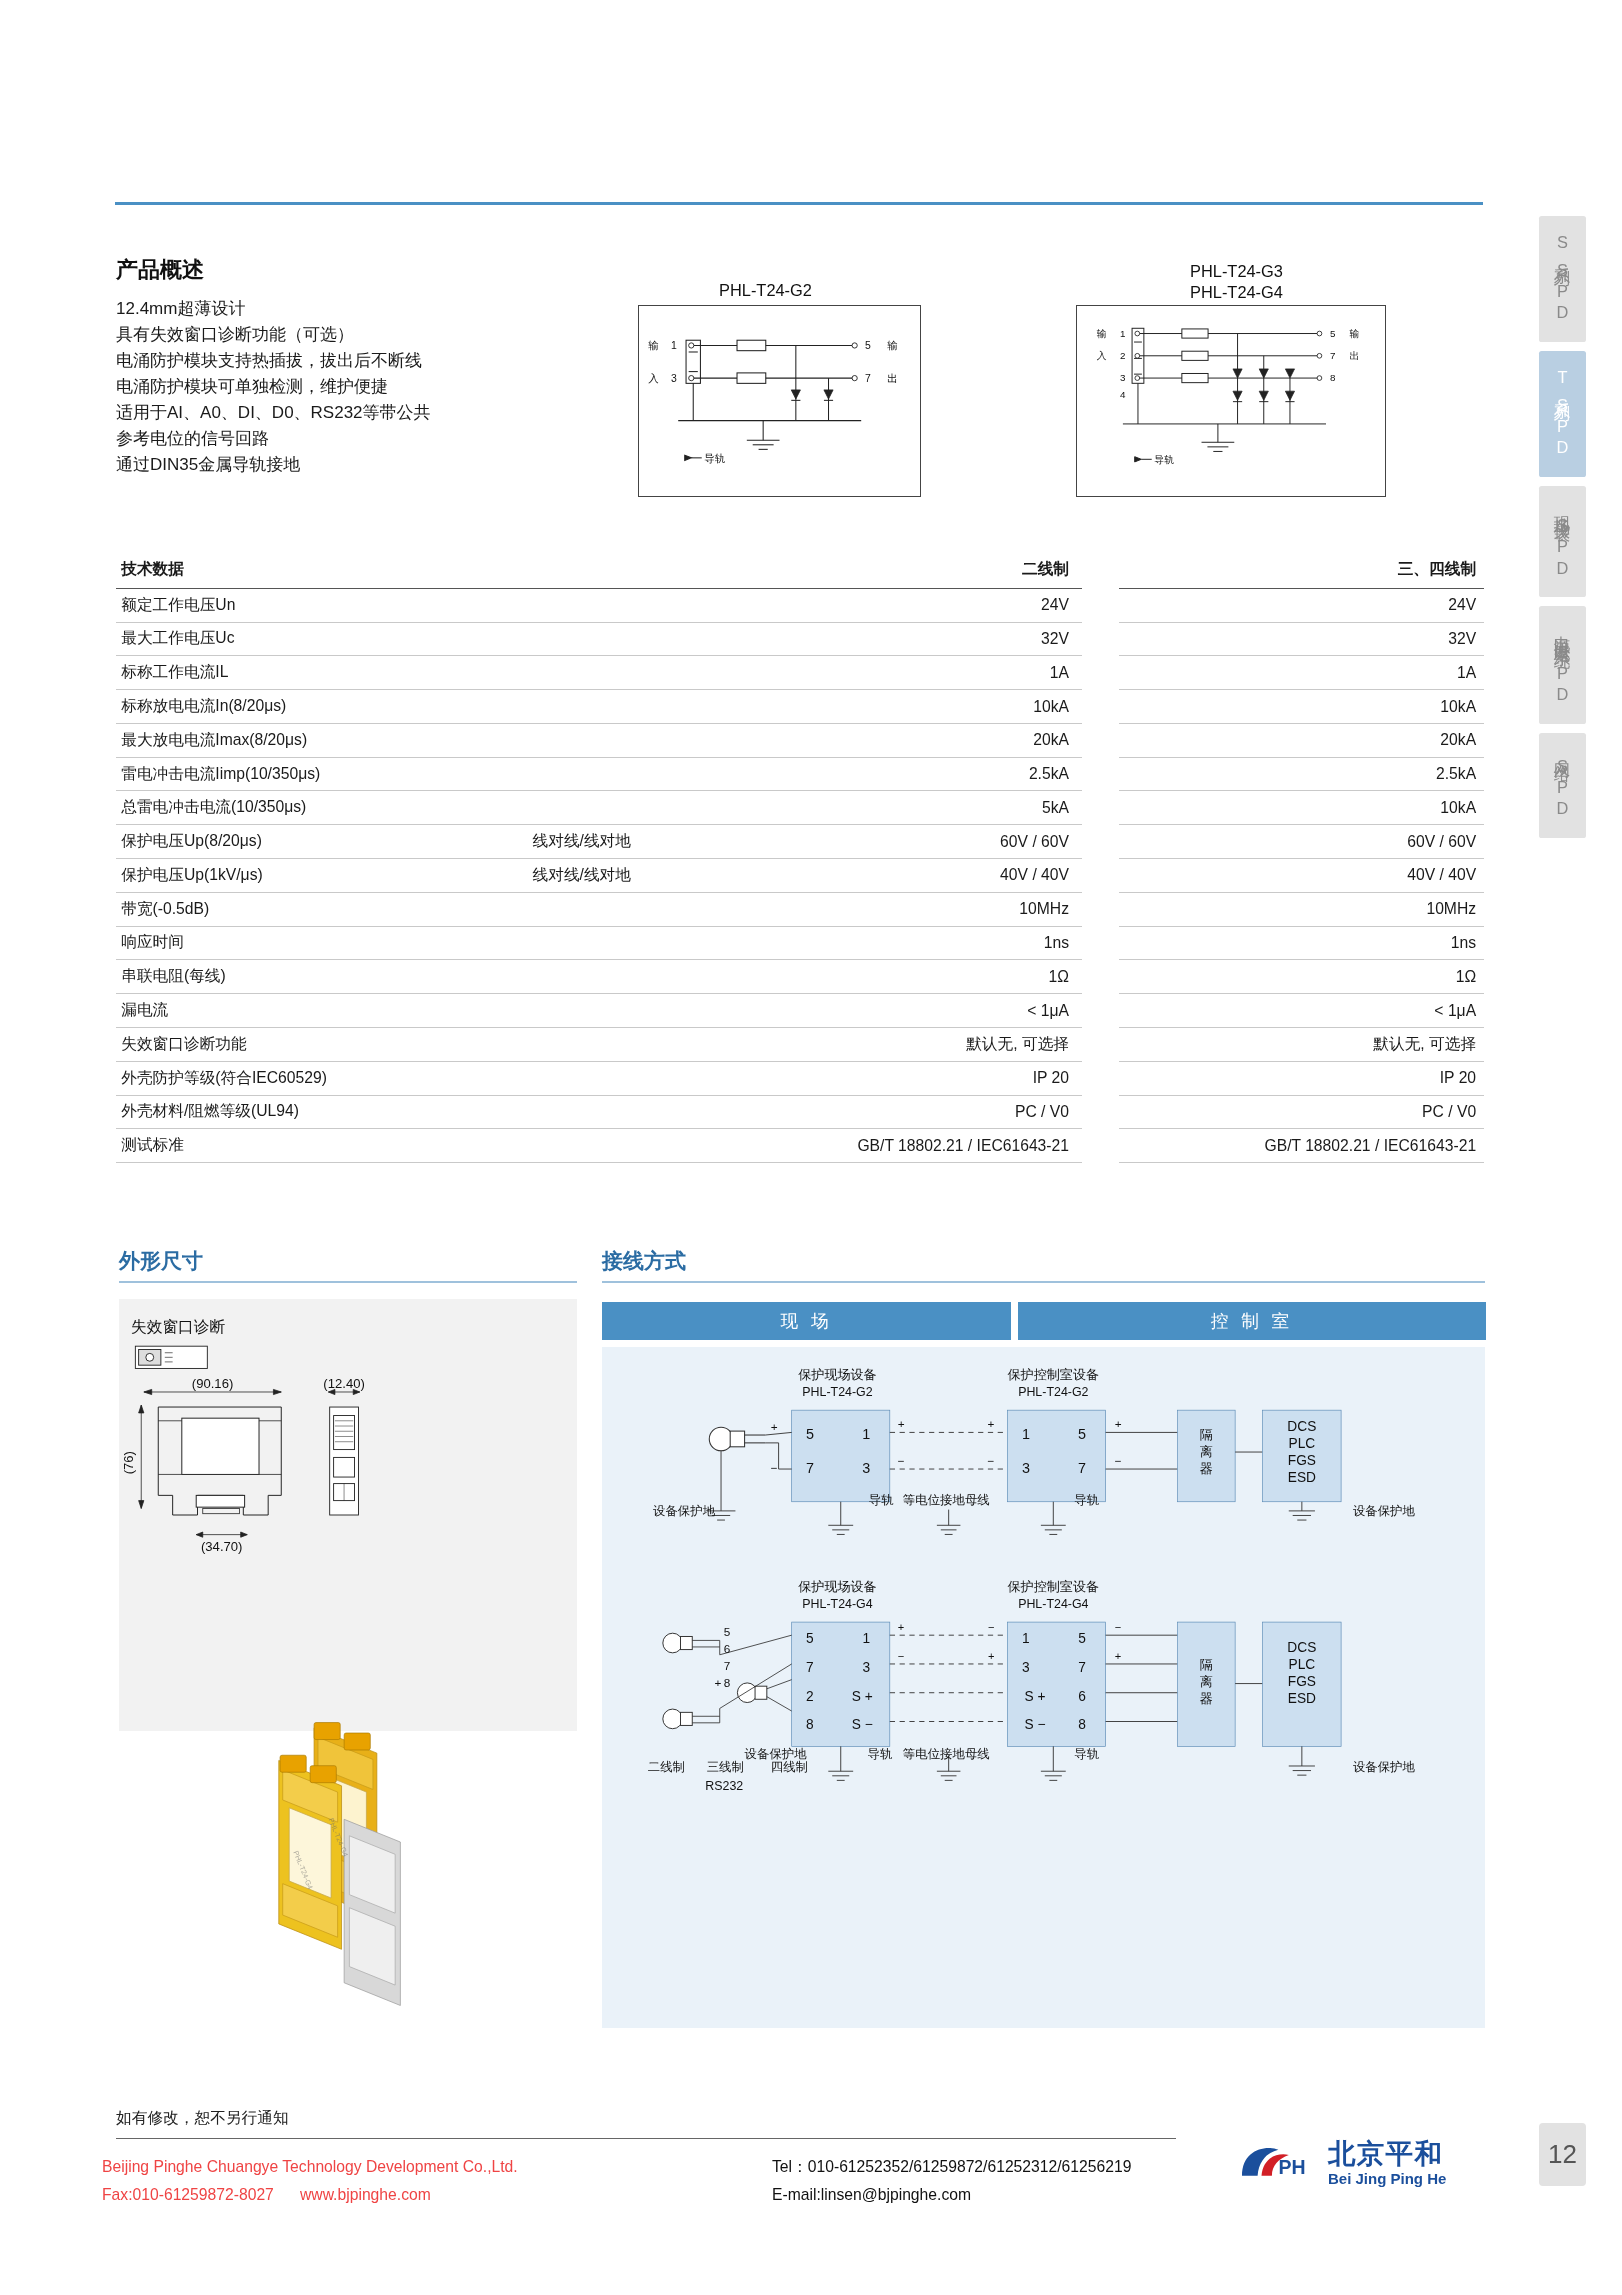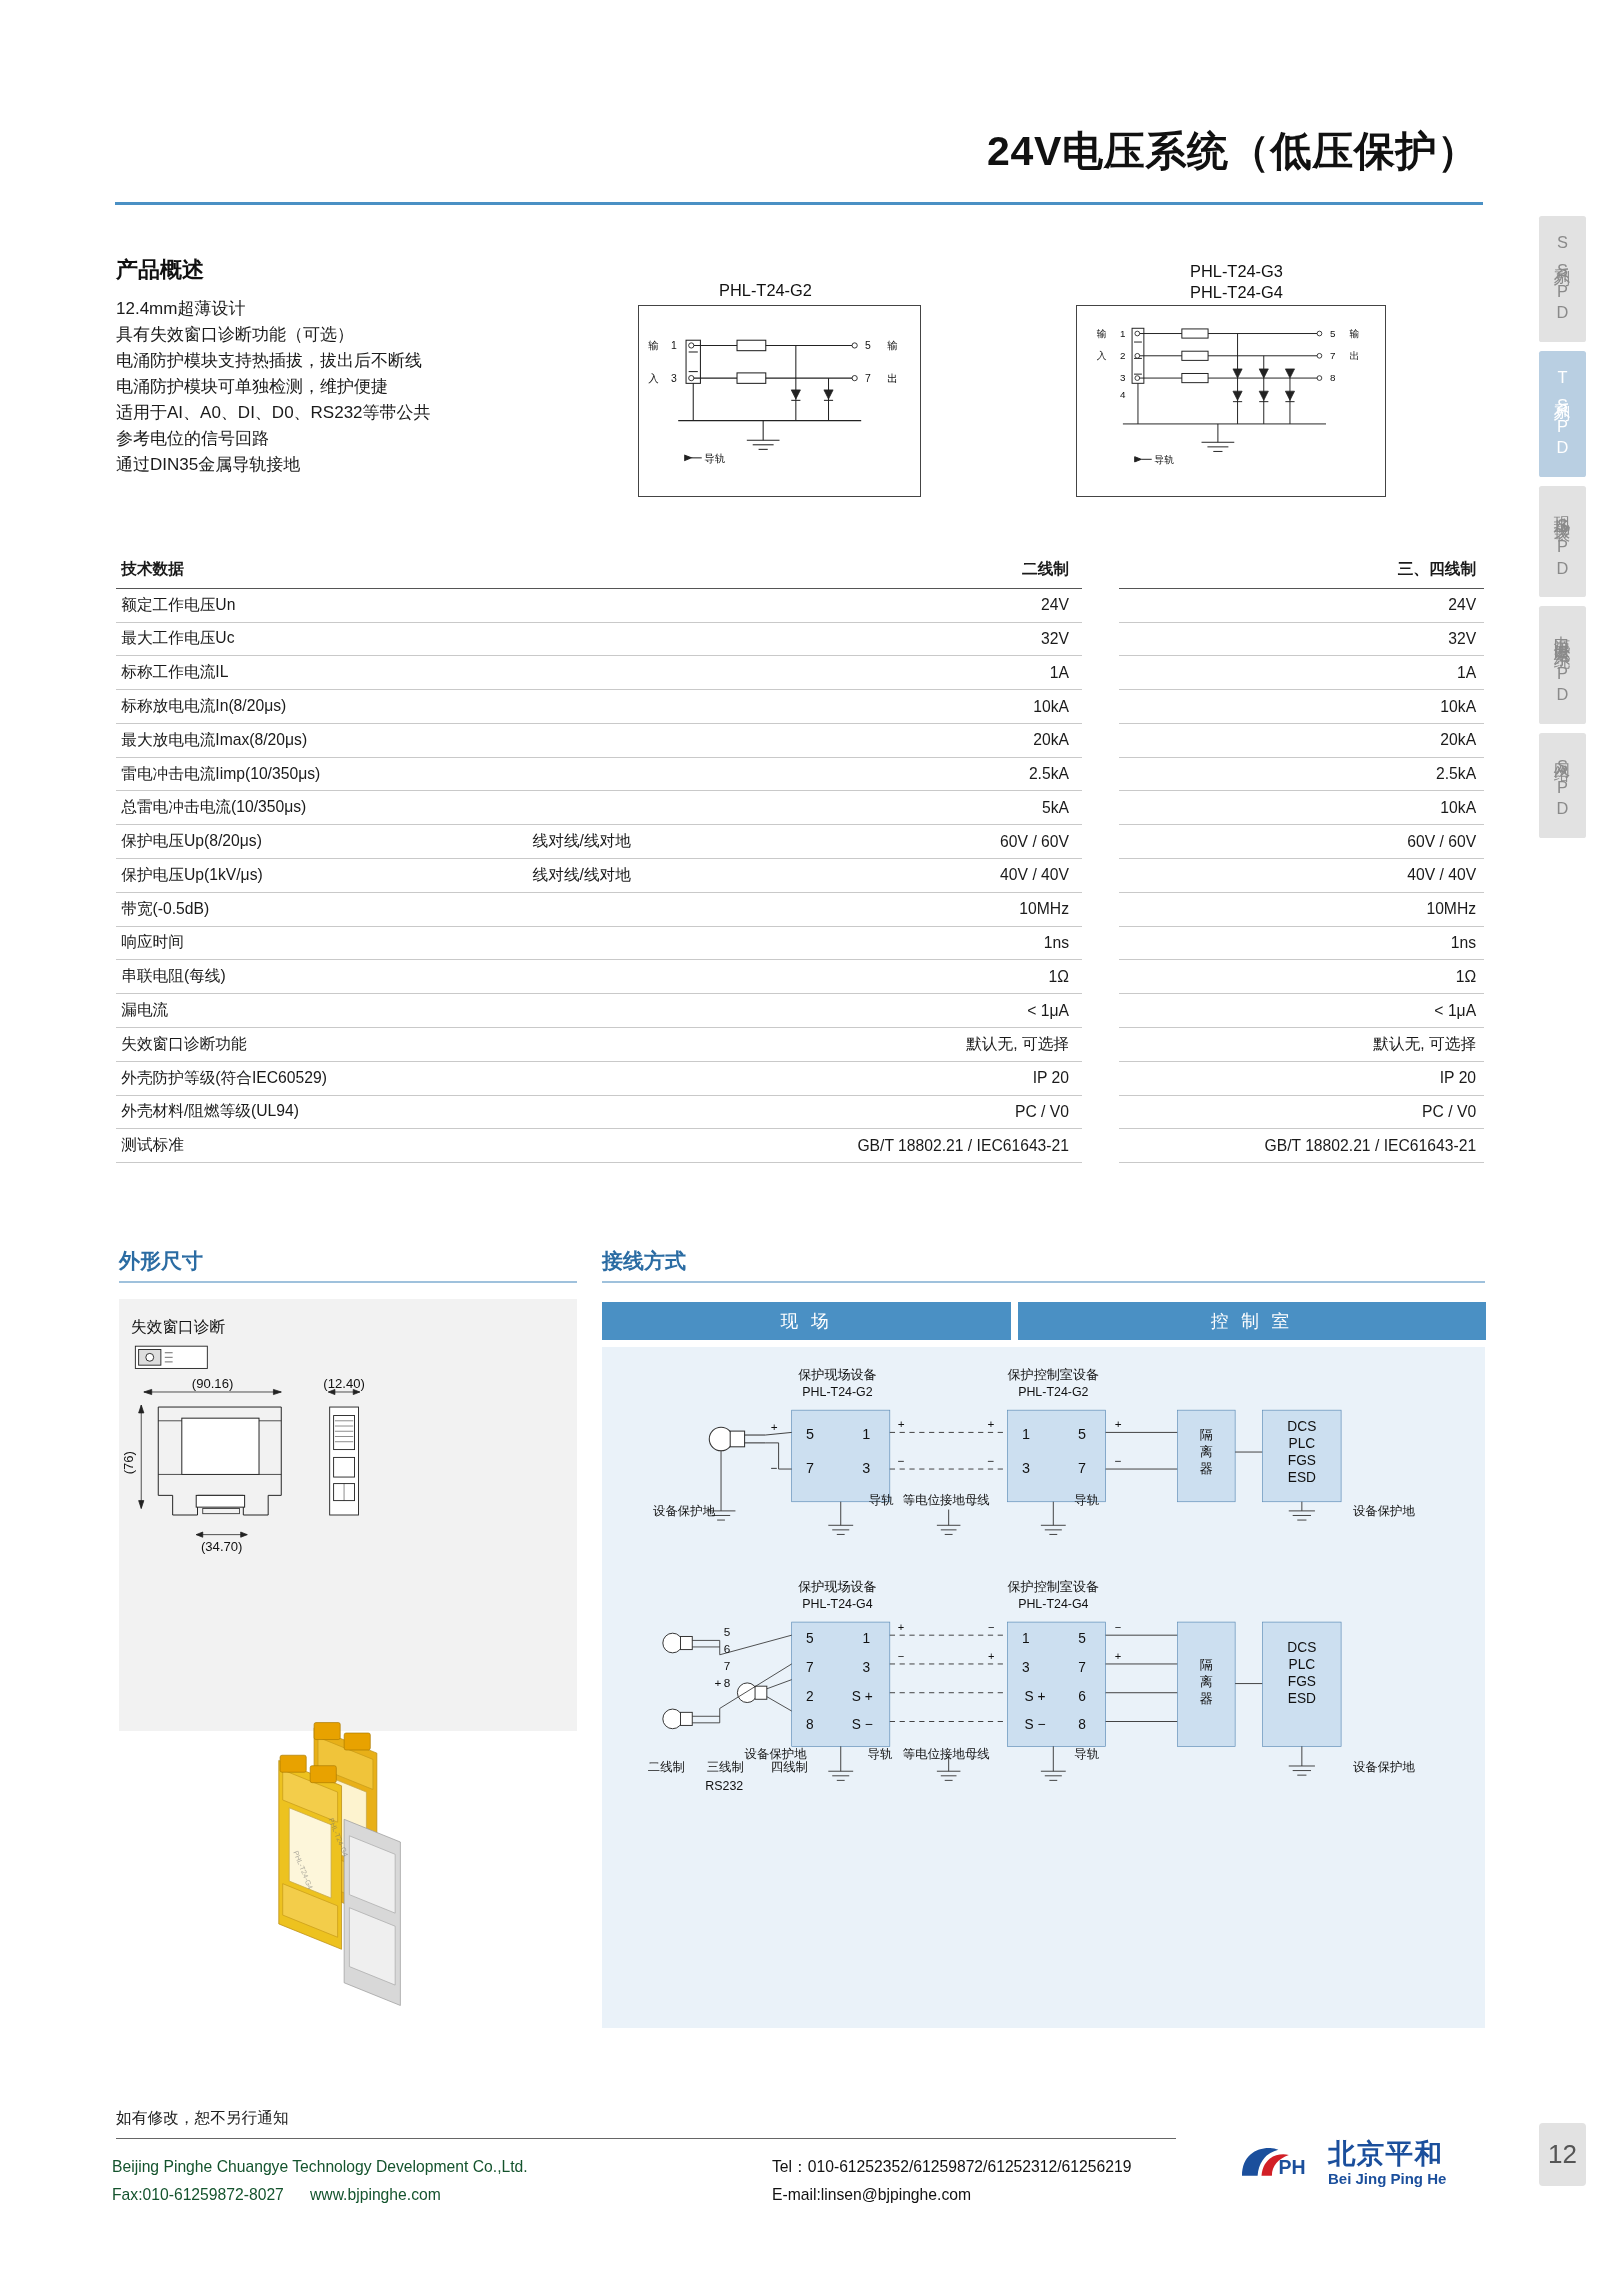--- a/index.html
+++ b/index.html
@@ -137,34 +137,33 @@
   #wire-hdr-field { left:602px; width:409px; }
   #wire-hdr-ctrl { left:1018px; width:468px; }
   #wire-body { position:absolute; left:602px; top:1347px; width:883px; height:681px; background:#eaf2f9; }
   #wire-svg { position:absolute; left:602px; top:1347px; }
 
   
   #footer-note {
     position:absolute; left:116px; top:2108px; font-size:15.7px; color:#222;
   }
   #footer-rule { position:absolute; left:116px; top:2138px; width:1060px; height:1.3px; background:#666; }
-  #footer-left { position:absolute; left:112px; top:2153px; font-size:15.7px; line-height:27.5px; color:#14532d; }
+  #footer-left { position:absolute; left:102px; top:2153px; font-size:15.7px; line-height:27.5px; color:#ef4444; }
   #footer-mid { position:absolute; left:772px; top:2153px; font-size:15.7px; line-height:27.5px; color:#111; }
   #logo-cn { position:absolute; left:1328px; top:2136px; font-size:27.5px; font-weight:bold; color:#1b4f9c; letter-spacing:1.3px; }
   #logo-en { position:absolute; left:1328px; top:2170px; font-size:15px; font-weight:bold; color:#1b4f9c; }
   #logo-mark { position:absolute; left:1235px; top:2138px; width:79px; height:52px; }
 
   .nowrap { white-space:nowrap; }
 </style>
 </head>
 <body>
 
 <div class="page">
 
-  <div id="header-title">24V电压系统（低压保护）</div>
   <div id="header-rule"></div>
 
   <div id="side-tabs">
     <div class="side-tab">S系列SPD</div>
     <div class="side-tab active">T系列SPD</div>
     <div class="side-tab">现场仪表SPD</div>
     <div class="side-tab">电源供电系统SPD</div>
     <div class="side-tab">网络SPD</div>
   </div>
   <div id="page-number-box">12</div>

